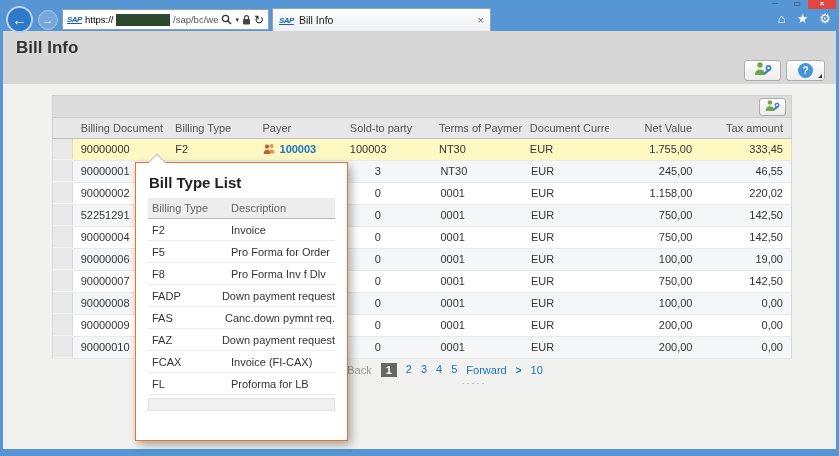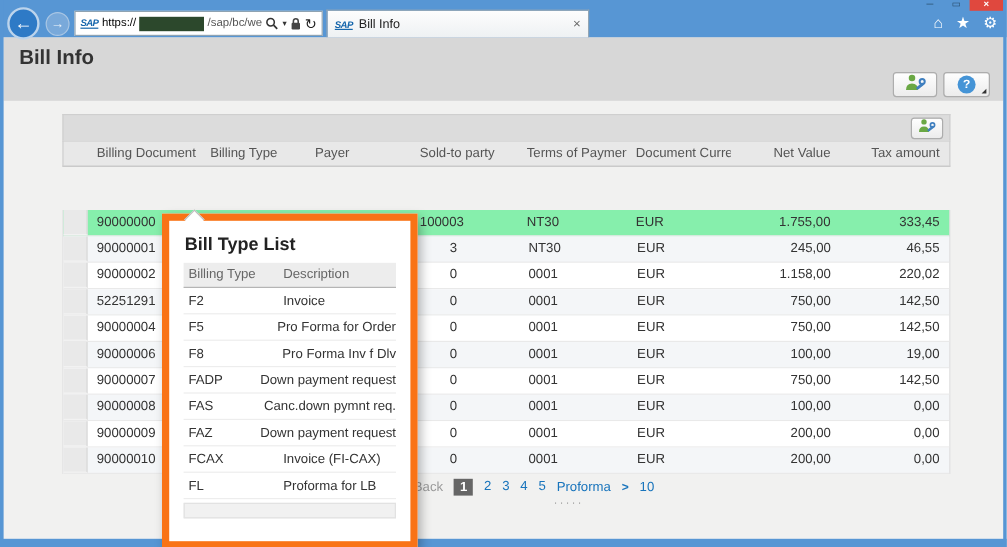--- a/index.html
+++ b/index.html
@@ -61,21 +61,21 @@
 
   .panel { position:absolute; left:1px; top:11px; width:788px;padding-left:48px; }
   .panel-toolbar { height:22px; background:#dcdcdc; border:1px solid #cfcfcf; border-bottom:none; position:relative; }
   .tbl-btn { position:absolute; right:5px; top:2px; width:27px; height:18px; }
 
   .thead { display:flex; height:22px; background:#e8e8e8; border:1px solid #cfcfcf; border-bottom:1px solid #c2c2c2; }
   .thead .cell { color:#555; }
   .tbody { border-left:1px solid #d9d9d9; border-right:1px solid #d9d9d9; background:#fff; }
   .t-row { display:flex; height:22px; background:#fff; border-bottom:1px solid #e9e9e9; }
   .t-row.alt { background:#f4f6f8; }
-  .t-row.selected { background:#86efac;margin-top:36px; }
+  .t-row.selected { background:#fef9c3; }
   .cell { padding:0 8px; line-height:21px; font-size:11px; color:#333; white-space:nowrap; overflow:hidden; }
   .c-sel   { width:22px; padding:0; }
   .t-row .c-sel { background:#e9e9e9; border-right:1px solid #d9d9d9; border-bottom:1px solid #f2f2f2; }
   .c-doc   { width:104px; }
   .c-type  { width:96px; }
   .c-payer { width:96px; }
   .c-sold  { width:98px; }
   .c-terms { width:100px; }
   .c-curr  { width:96px; }
   .c-net   { width:100px; text-align:right; }
@@ -89,21 +89,21 @@
   .pg-back { color:#9a9a9a; }
   .pg-num { color:#1874bc; }
   .pg-num.current { background:#666; color:#fff; padding:1px 5px; font-weight:bold; }
   .pg-fwd, .pg-last { color:#1874bc; }
   .pg-chev { color:#1874bc; font-weight:bold; font-size:10px; }
   .grip { text-align:center; transform:translateX(52px); color:#999; font-size:9px;
           letter-spacing:2px; line-height:7px; }
 
   
   .popup { position:absolute; left:143px; top:162px; width:213px; height:279px; background:#fff;
-           border:6px solid #f97316; box-shadow:3px 4px 9px rgba(0,0,0,0.32); z-index:10;margin-top:16px; }
+           border:1px solid #f97316; box-shadow:3px 4px 9px rgba(0,0,0,0.32); z-index:10; }
   .popup-arrow { position:absolute; left:15px; top:-7px; width:12px; height:12px; background:#fff;
                  transform:rotate(45deg); border-left:1px solid #bdbdbd; border-top:1px solid #bdbdbd; }
   .popup-title { margin:11px 0 7px 13px; font-size:15px; font-weight:bold; color:#222; }
   .popup-table { margin:0 12px; }
   .p-head { display:flex; height:21px; background:#ededed; border-bottom:1px solid #b5b5b5;
             color:#666; font-size:11px; line-height:21px; }
   .p-row  { display:flex; height:22px; line-height:22px; font-size:11px; color:#333;
             border-bottom:1px solid #ededed; }
   .p-c1 { width:83px; padding-left:4px; white-space:nowrap; }
   .p-c2 { flex:1; white-space:nowrap; }
@@ -367,21 +367,21 @@
           <span class="pg-num current">1</span>
 
           <span class="pg-num">2</span>
 
           <span class="pg-num">3</span>
 
           <span class="pg-num">4</span>
 
           <span class="pg-num">5</span>
         </span>
-      <span class="pg-fwd">Proforma</span>
+      <span class="pg-fwd">Forward</span>
       <span class="pg-chev">&gt;</span>
       <span class="pg-last">10</span>
     </div>
     <div class="grip">·····</div>
 
   </div>
 
   <div class="popup" style="left:132px; top:78px;">
     <div class="popup-arrow"></div>
     <div class="popup-title">Bill Type List</div>

